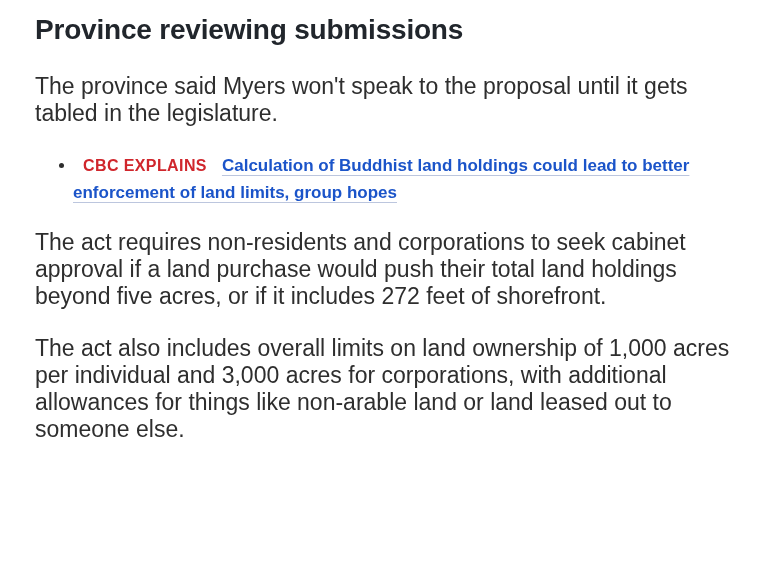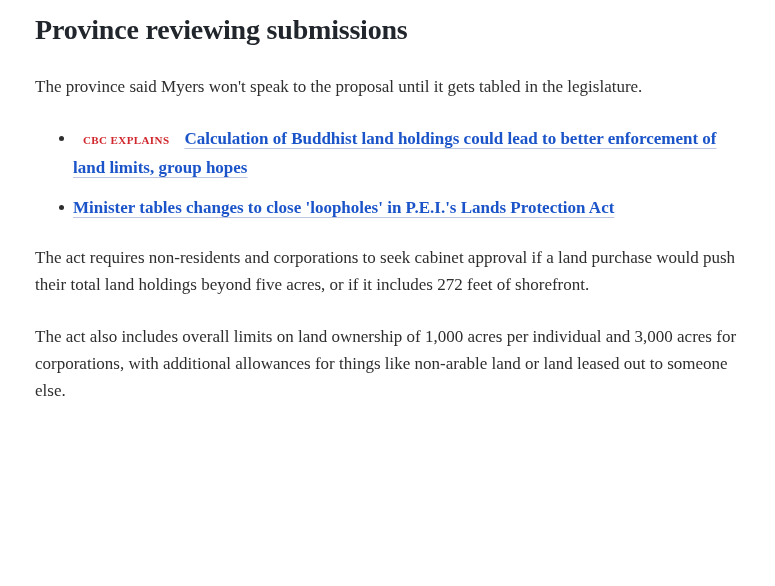--- a/index.html
+++ b/index.html
@@ -1,37 +1,37 @@
 <!DOCTYPE html>
 <html style="--page-bg: #ffffff; --heading-text: #21262c; --body-text: #2e2e2e; --label-red: #d0262c; --link-blue: #1b54c9; --underline: #bcc6de;"><head>
 <meta charset="utf-8">
 <style>
   * { box-sizing: border-box; }
   html, body { margin: 0; padding: 0; background: #ffffff; }
   .page {
     width: 775px;
     height: 516px;
     background: var(--page-bg, #ffffff);
-    font-family: Liberation Serif, serif;
+    font-family: Liberation Sans, sans-serif;
     color: var(--body-text, #2e2e2e);
     padding: 14px 34px 0 35px;
     overflow: hidden;
     border-radius: 19px;
   }
   h2.section-heading {
     margin: 0 0 27px 0;
     font-size: 28px;
     line-height: 1.15;
     font-weight: 700;
     letter-spacing: -0.2px;
     color: var(--heading-text, #21262c);
   }
   p.body-para {
     margin: 0 0 25px 0;
-    font-size: 17px;
+    font-size: 23px;
     line-height: 27px;
     color: var(--body-text, #2e2e2e);
   }
   ul.related-links {
     list-style: none;
     margin: 0 0 23px 0;
     padding: 0 0 0 38px;
   }
   ul.related-links li {
     position: relative;
@@ -45,21 +45,21 @@
     position: absolute;
     left: -14px;
     top: 11px;
     width: 5px;
     height: 5px;
     border-radius: 50%;
     background: var(--body-text, #2e2e2e);
   }
   .kicker {
     color: var(--label-red, #d0262c);
-    font-size: 11px;
+    font-size: 16px;
     font-weight: 700;
     letter-spacing: 0.4px;
     margin: 0 15px 0 10px;
     white-space: nowrap;
   }
   a.related-link {
     color: var(--link-blue, #1b54c9);
     font-weight: 700;
     text-decoration: underline;
     text-decoration-color: var(--underline, #bcc6de);
@@ -76,23 +76,20 @@
 
     <h2 class="section-heading">Province reviewing submissions</h2>
 
     <p class="body-para">The province said Myers won't speak to the proposal until it gets tabled in the legislature.</p>
 
 
     <ul class="related-links">
       <li>
         <span class="kicker">CBC EXPLAINS</span><a class="related-link">Calculation of Buddhist land holdings could lead to better enforcement of land limits, group hopes</a>
       </li>
-      <li>
-        <a class="related-link">Minister tables changes to close 'loopholes' in P.E.I.'s Lands Protection Act</a>
-      </li>
     </ul>
 
 
     <p class="body-para">The act requires non-residents and corporations to seek cabinet approval if a land purchase would push their total land holdings beyond five acres, or if it includes 272 feet of shorefront.</p>
 
     <p class="body-para">The act also includes overall limits on land ownership of 1,000 acres per individual and 3,000 acres for corporations, with additional allowances for things like non-arable land or land leased out to someone else.</p>
 
   </article>
 </div>
 

